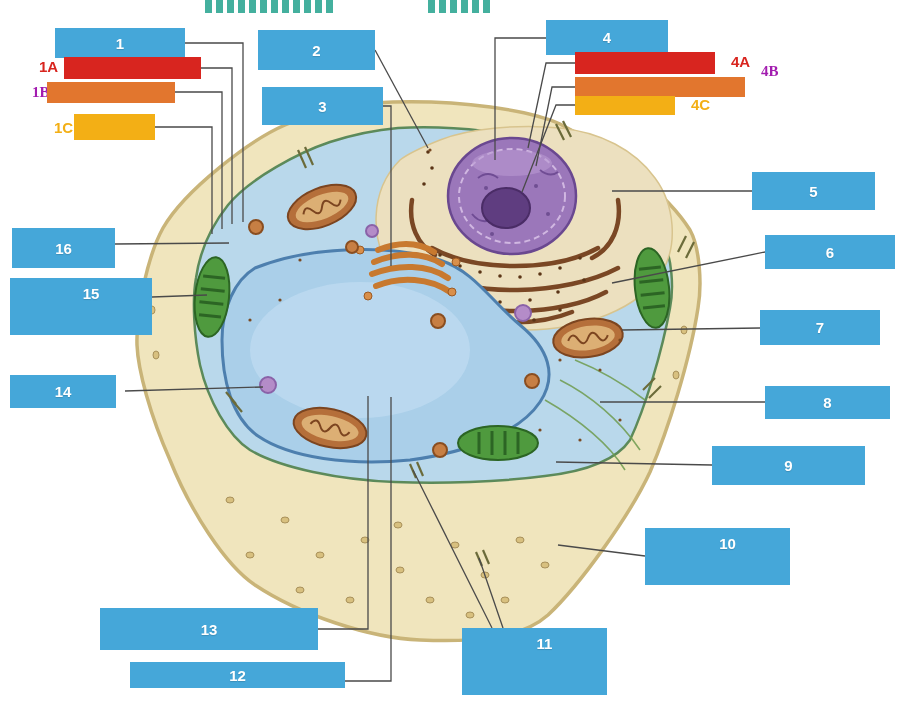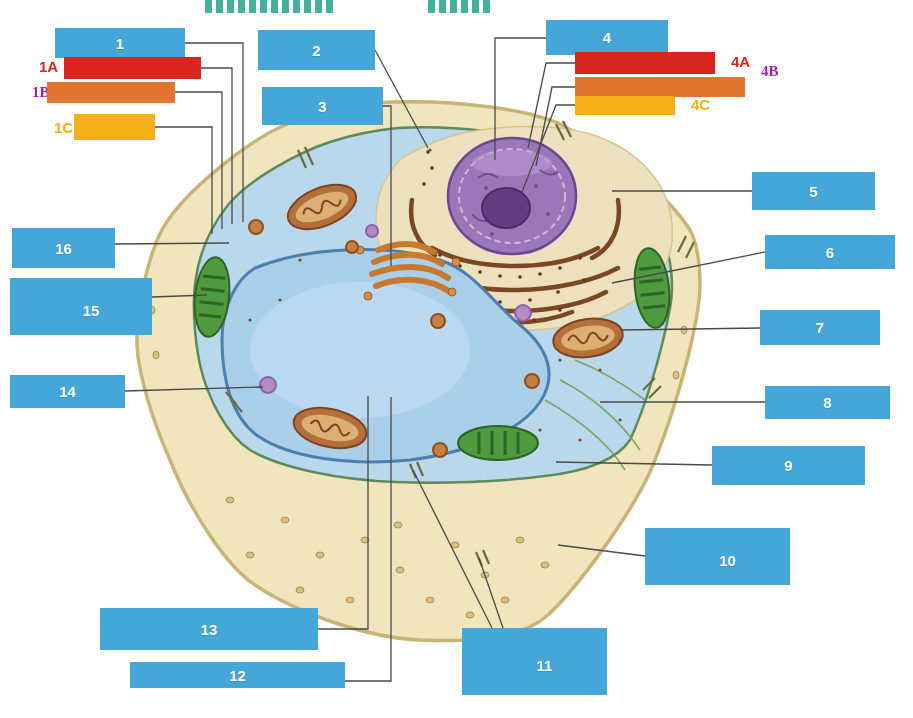--- a/index.html
+++ b/index.html
@@ -7,21 +7,21 @@
     position:relative;width:913px;height:718px;background:#ffffff;
     font-family:"Liberation Sans",sans-serif;overflow:hidden;
   }
   .cell-svg{position:absolute;left:0;top:0;}
   .callout{
     position:absolute;background:#45a7d9;color:#ffffff;
     font-weight:bold;font-size:15px;line-height:1;
     display:flex;justify-content:center;align-items:center;
     text-shadow:0 1px 1px rgba(0,0,0,.15);
   }
-  .callout.tall{align-items:center;padding-top:8px;box-sizing:border-box;padding-left:20px;}
+  .callout.tall{align-items:flex-start;padding-top:8px;box-sizing:border-box;padding-left:20px;}
   .bar{position:absolute;}
   .bar.red{background:#d8251f;}
   .bar.orange{background:#e2762e;}
   .bar.gold{background:#f3af15;}
   .sub-label{position:absolute;font-weight:bold;font-size:15px;line-height:1.2;margin-left:12px;}
   .sub-label.red{color:#d8251f;}
   .sub-label.orange{color:#a21caf;font-family:Liberation Serif, serif;}
   .sub-label.gold{color:#f3af15;}
   .cutoff-frag{
     position:absolute;top:0;height:13px;opacity:.85;
@@ -333,21 +333,21 @@
     </div>
   <div class="callout tall" style="left:462px;top:628px;width:145px;height:67px">
       <span>11</span>
     </div>
   <div class="callout" style="left:130px;top:662px;width:215px;height:26px">
       <span>12</span>
     </div>
   <div class="callout" style="left:100px;top:608px;width:218px;height:42px">
       <span>13</span>
     </div>
-  <div class="callout" style="left:10px;top:375px;width:115px;height:33px">
+  <div class="callout" style="left:10px;top:375px;width:106px;height:33px">
       <span>14</span>
     </div>
   <div class="callout tall" style="left:10px;top:278px;width:142px;height:57px">
       <span>15</span>
     </div>
   <div class="callout" style="left:12px;top:228px;width:103px;height:40px">
       <span>16</span>
     </div>
 
   <span class="sub-label red" style="left:27px;top:58px">1A</span>

